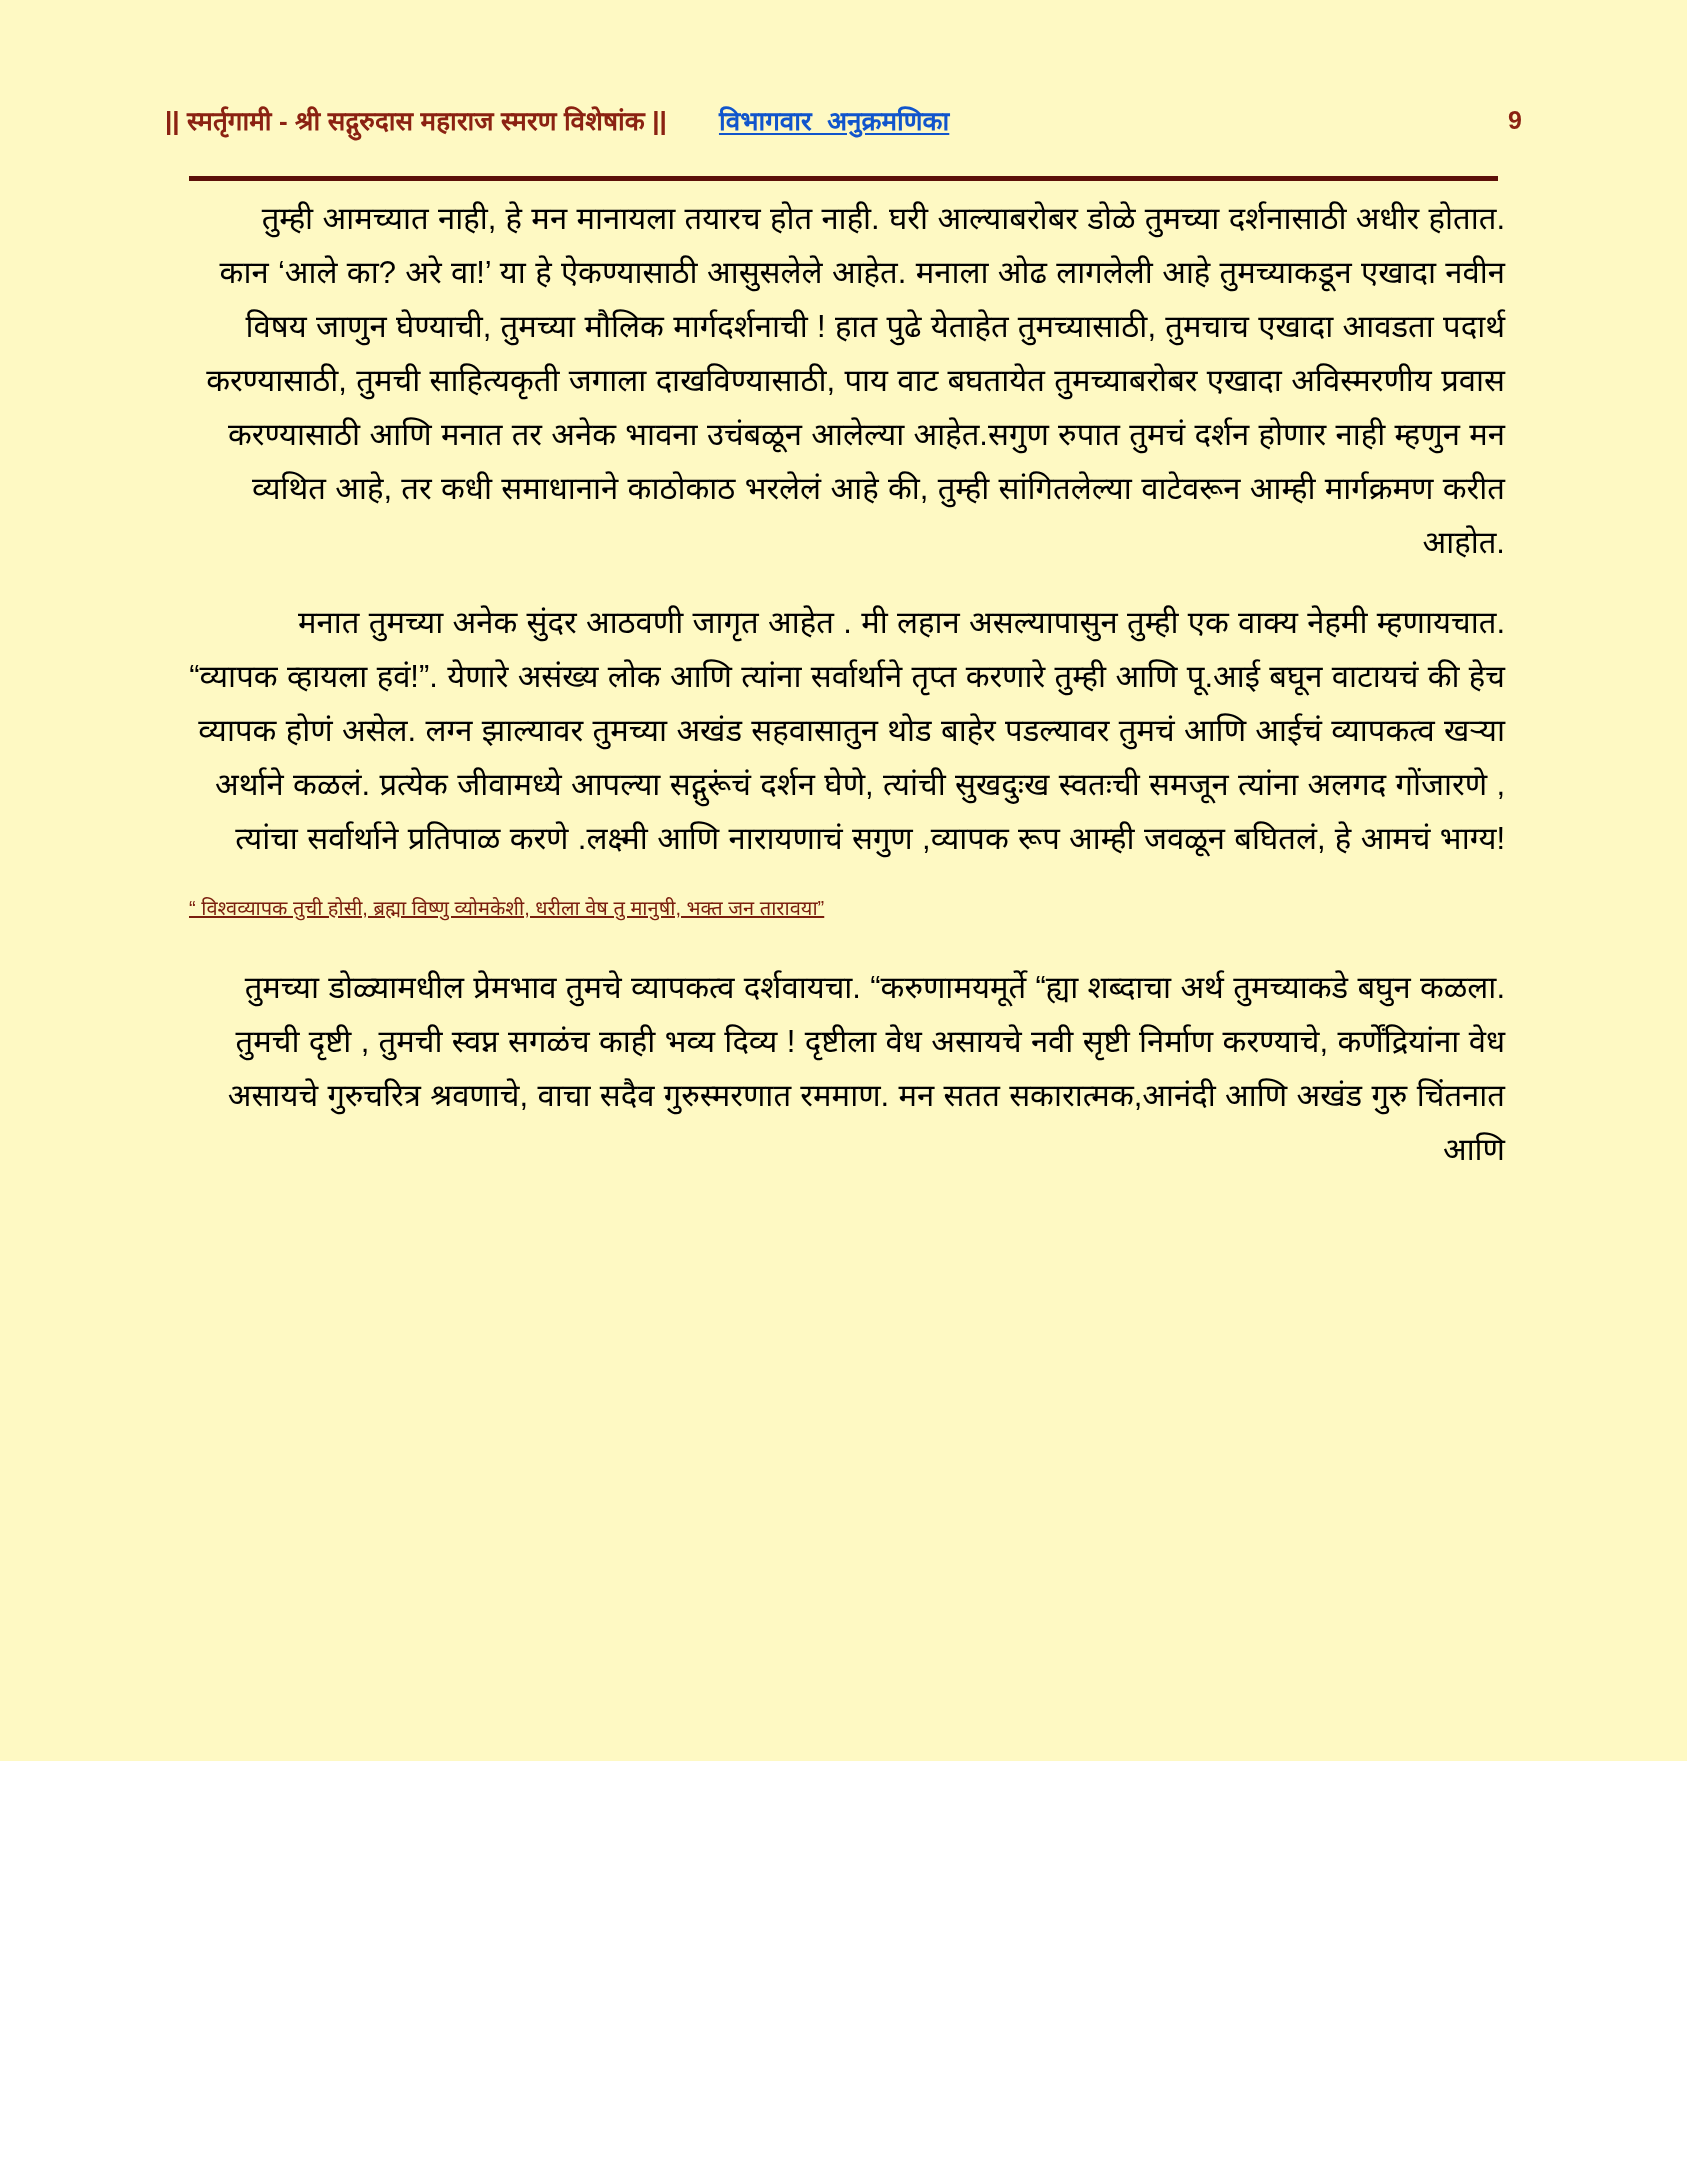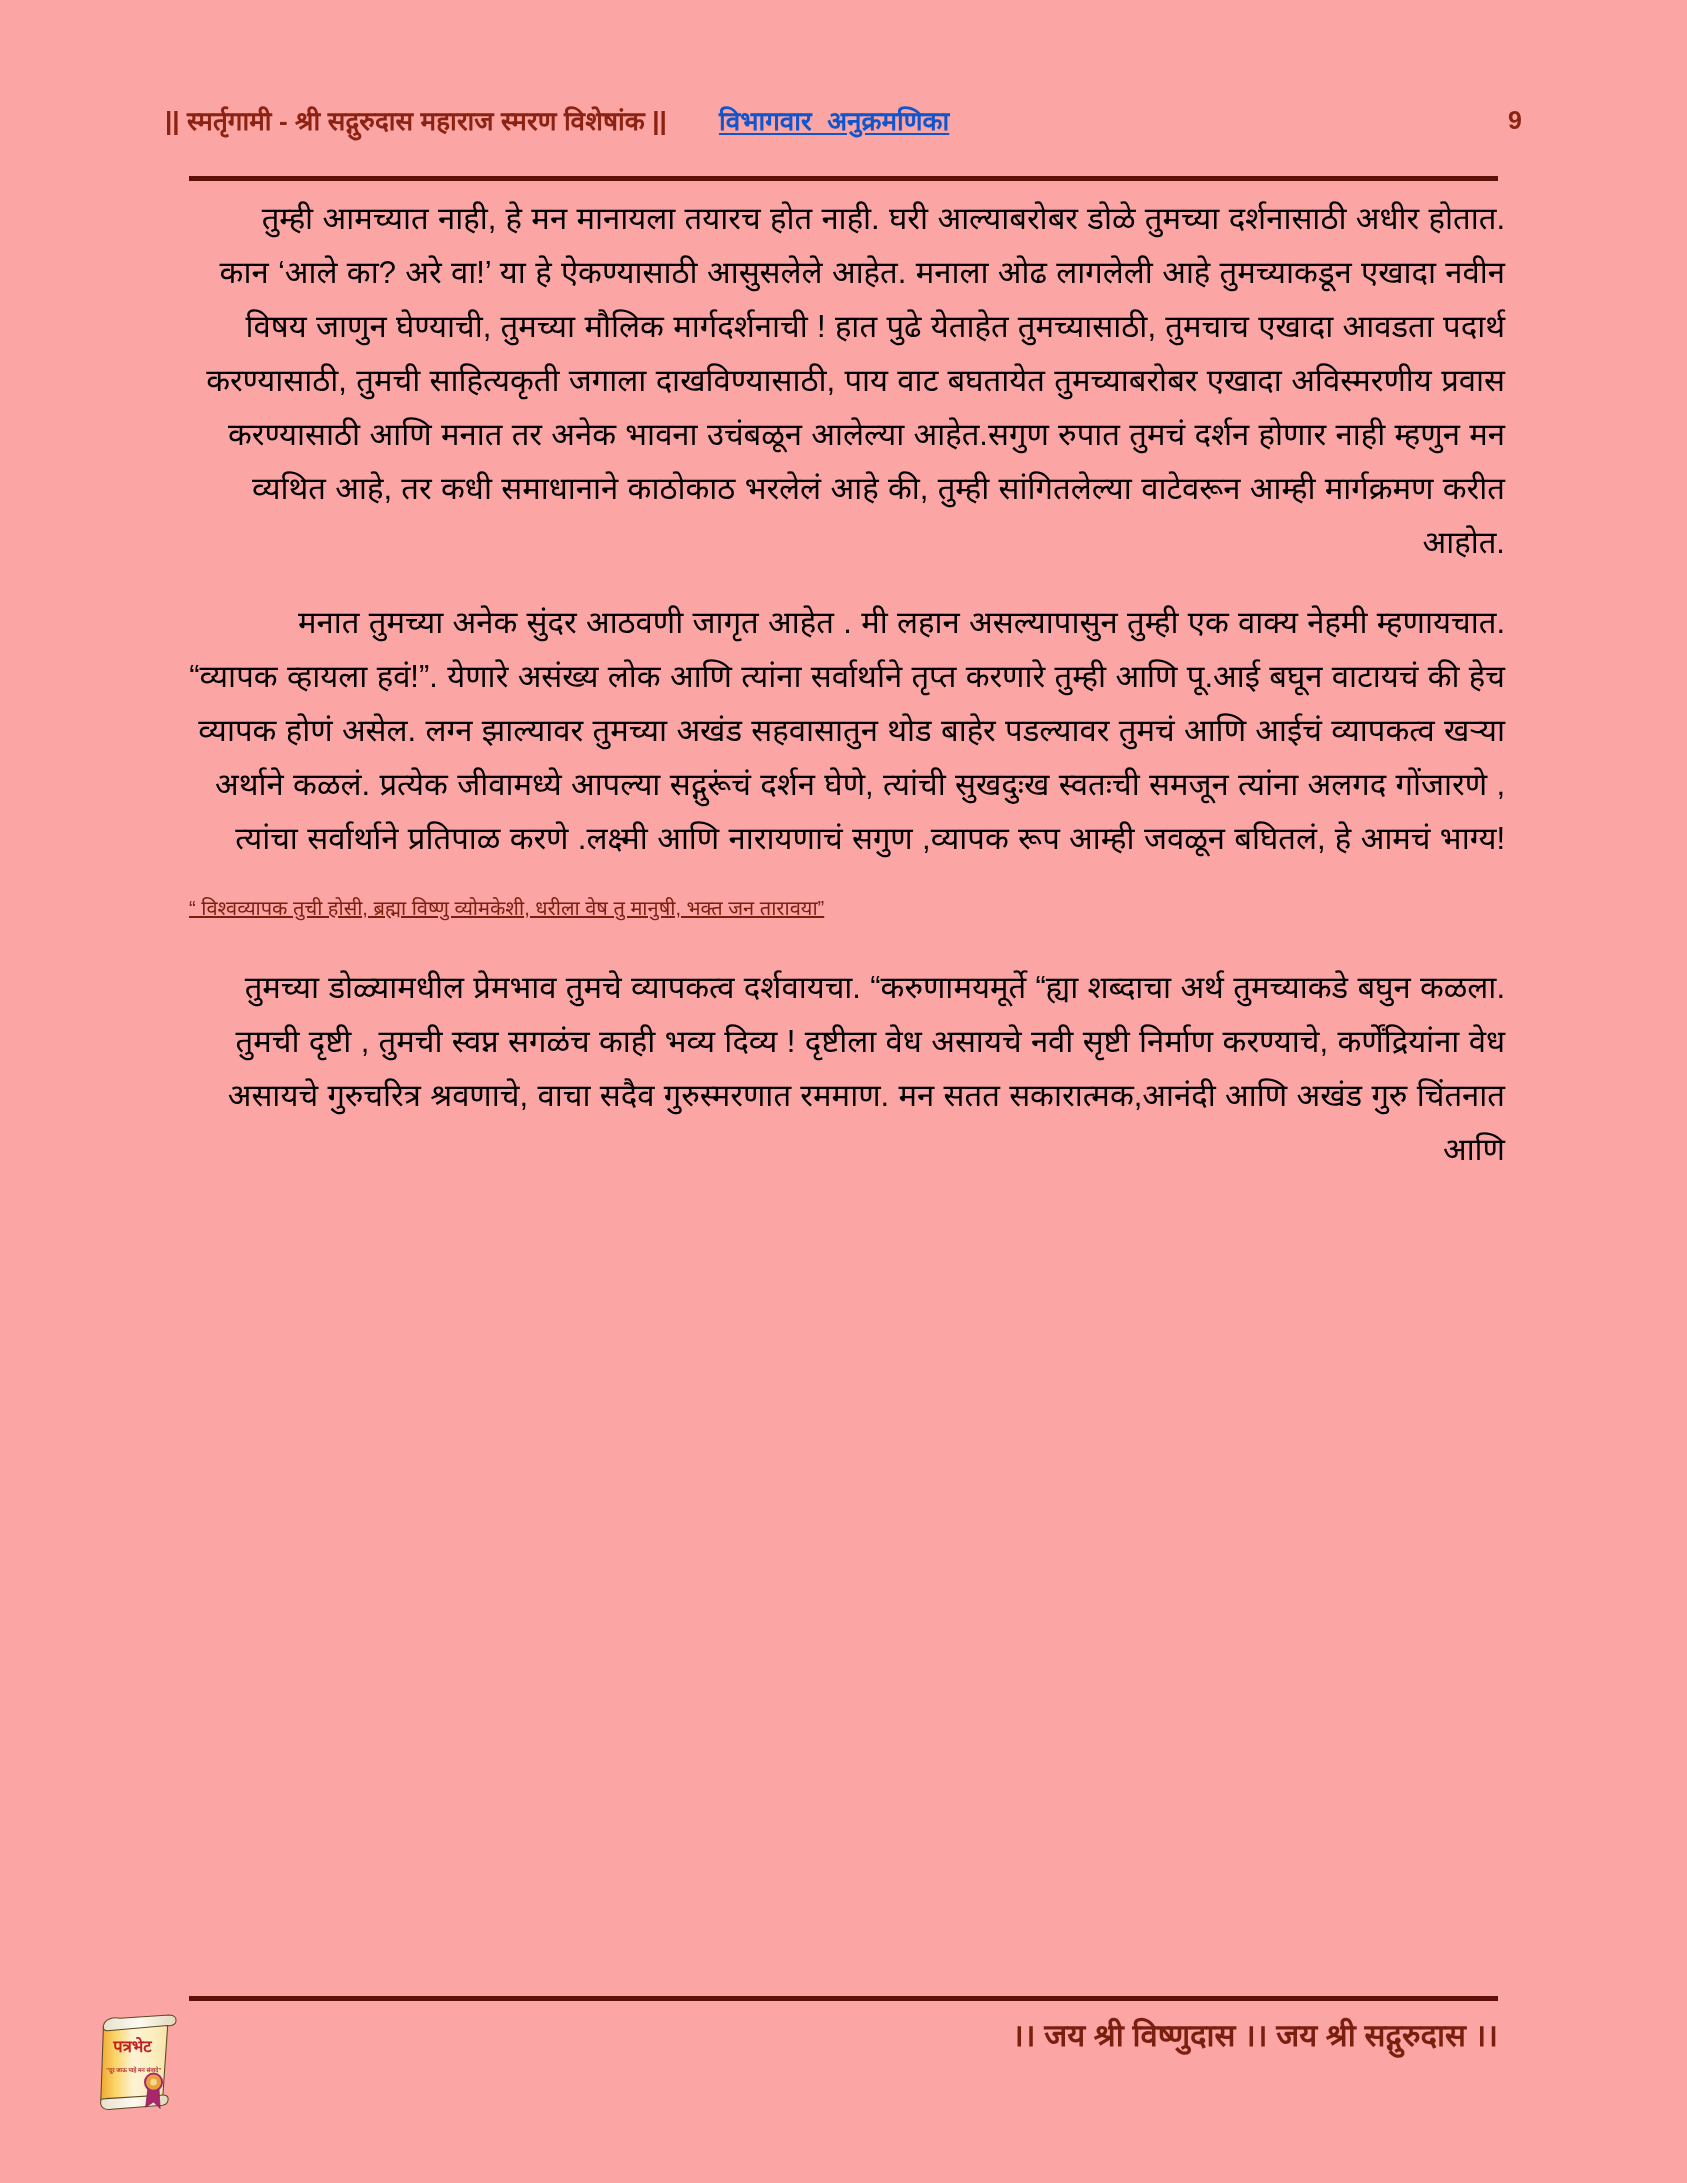--- a/index.html
+++ b/index.html
@@ -3,22 +3,22 @@
 <meta charset="utf-8">
 <style>
   html, body {
     margin: 0;
     padding: 0;
     background: #ffffff;
   }
   .page {
     position: relative;
     width: 1687px;
-    height: 2183px;
-    background: #fca5a5;
+    height: 1761px;
+    background: #fef9c3;
     box-sizing: border-box;
     overflow: hidden;
     font-family: "Liberation Serif", "DejaVu Serif", serif;
   }
 
   
   .header {
     position: absolute;
     left: 165px;
     right: 165px;

